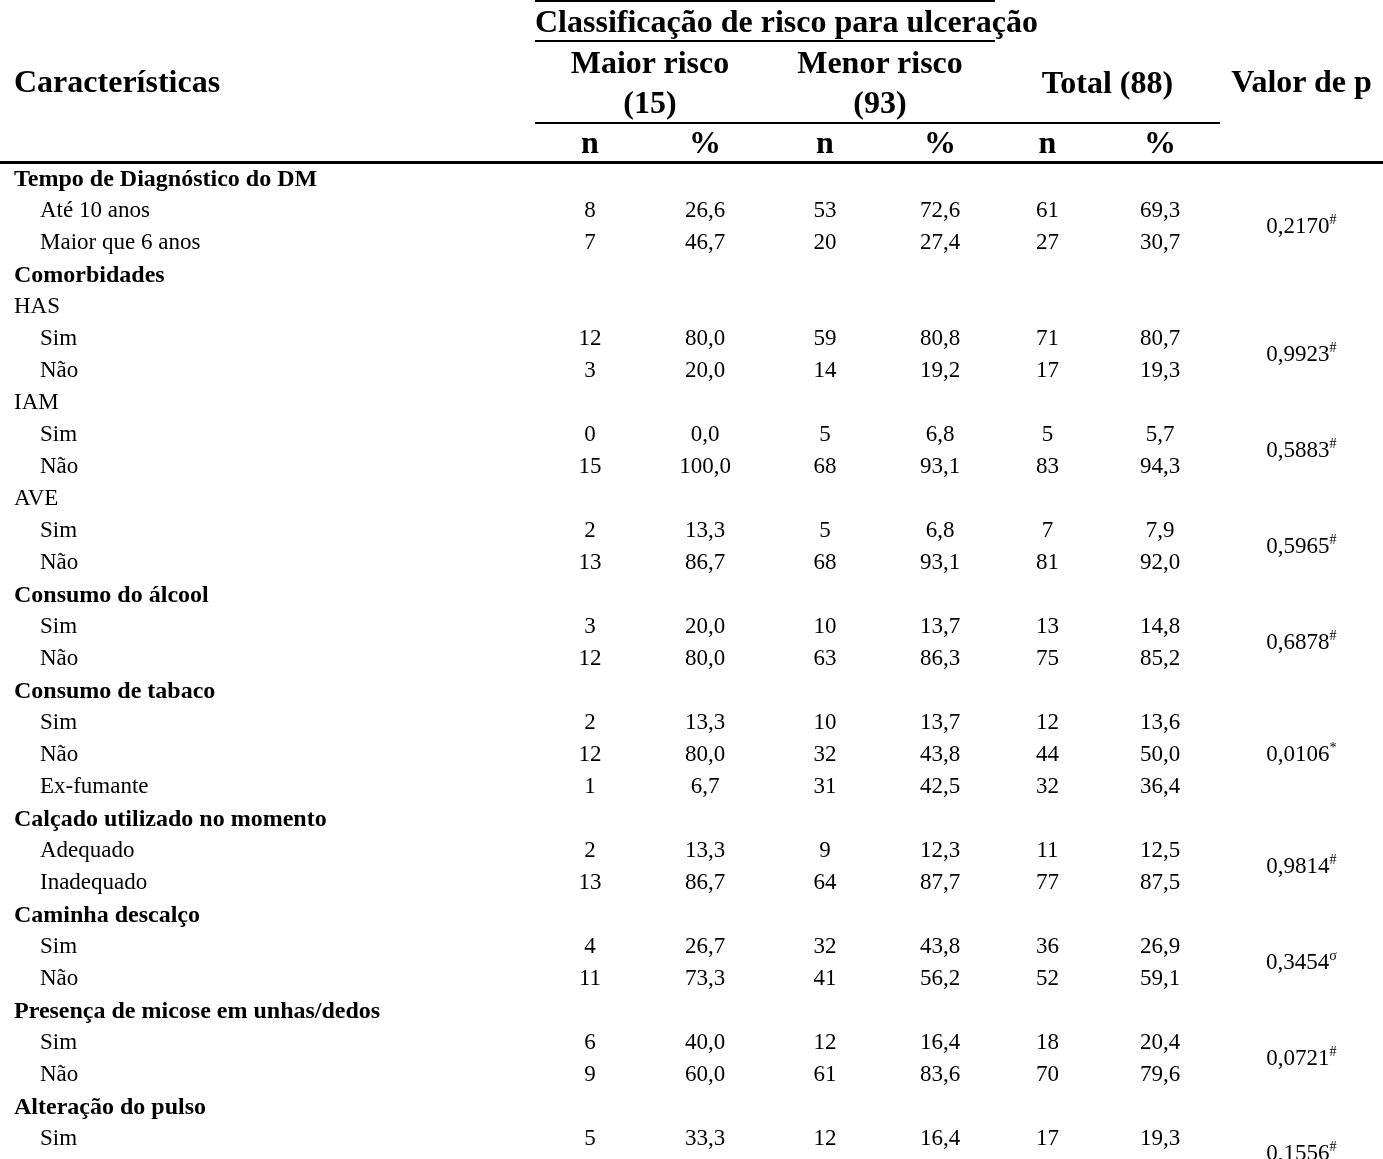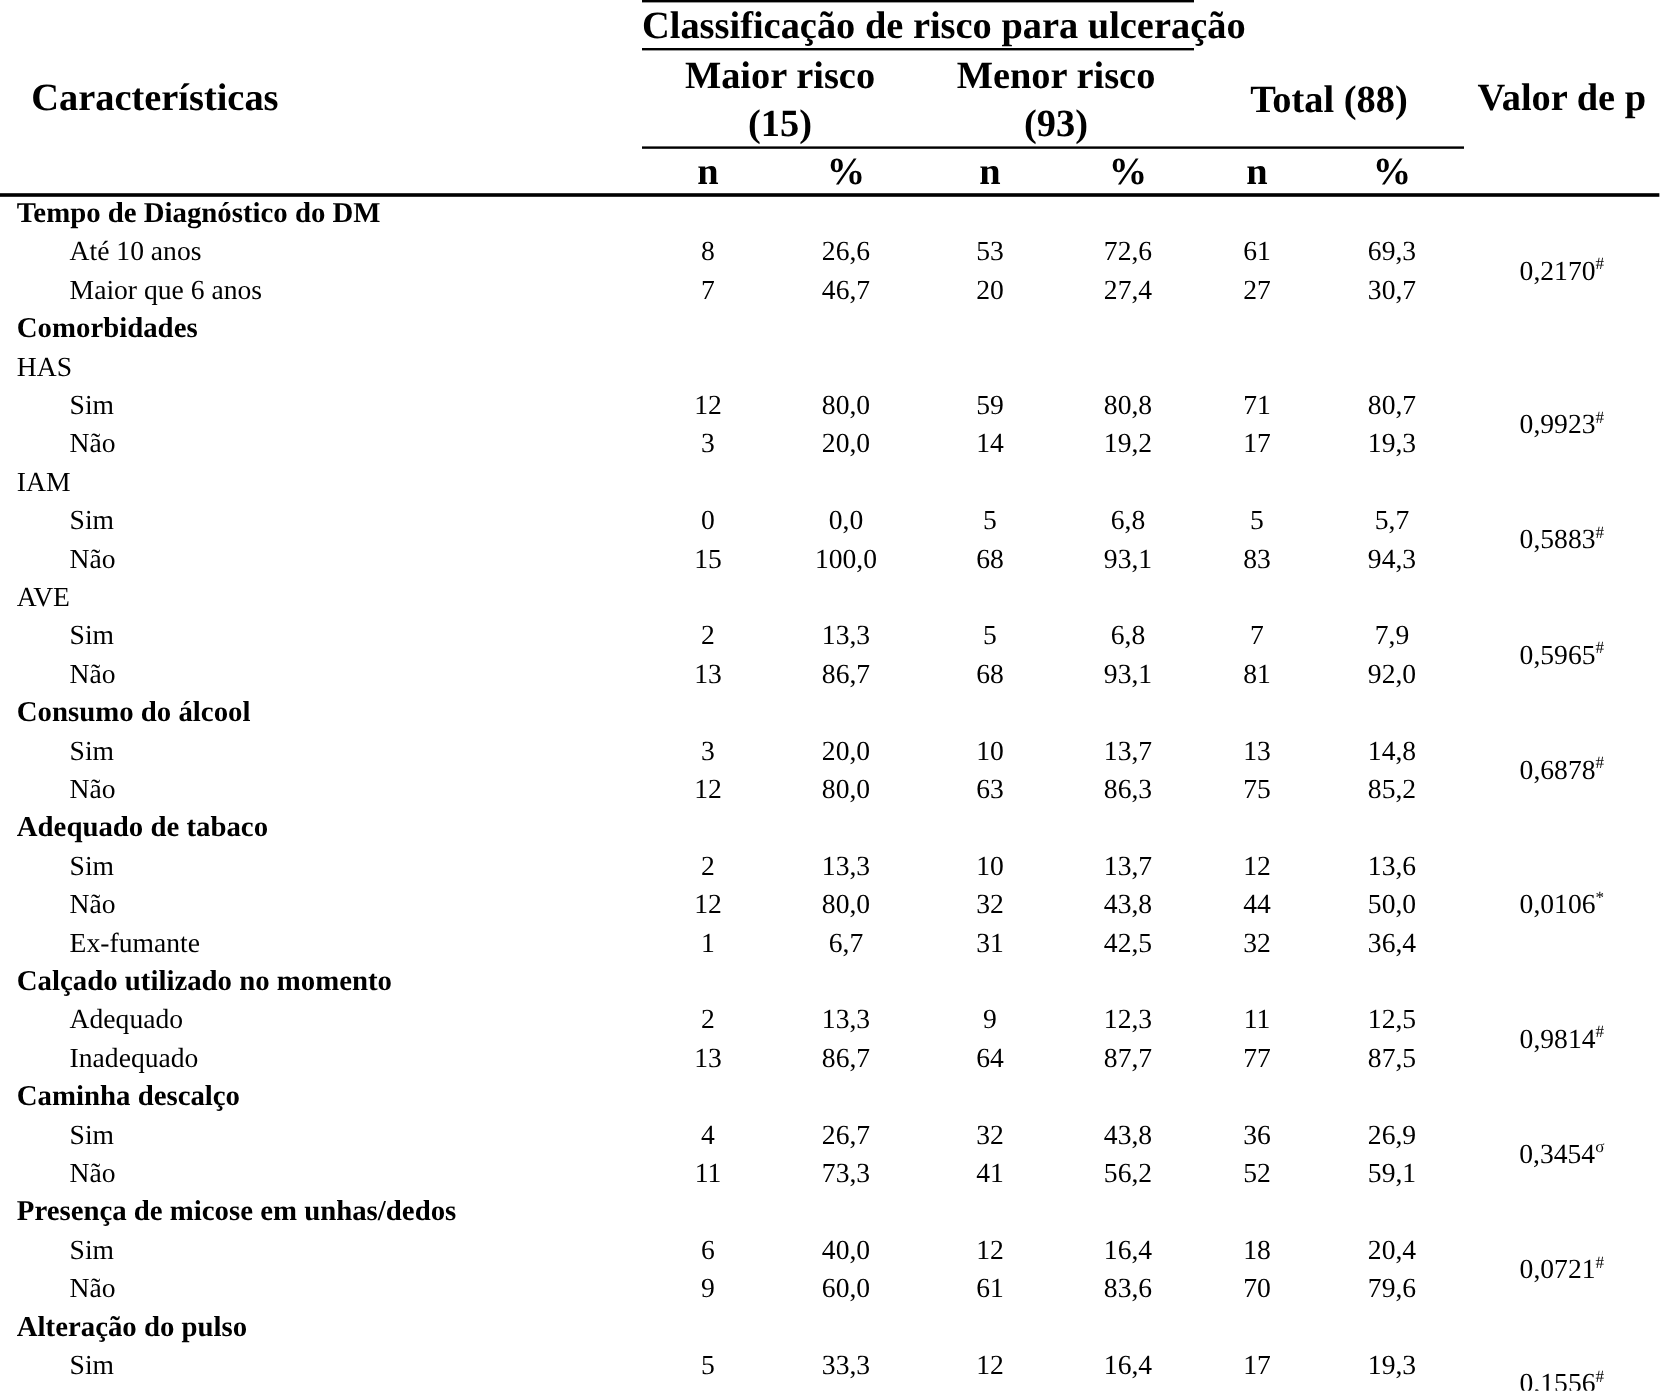--- a/index.html
+++ b/index.html
@@ -21,21 +21,21 @@
     font-size: 23px;
     line-height: 1.15;
     vertical-align: middle;
     white-space: nowrap;
     overflow: visible;
   }
   
   thead td { font-weight: bold; font-size: 32px; }
   td.c-char {
     text-align: left;
-    padding-left: 26px;
+    padding-left: 14px;
     border-bottom: 3px solid #000;
     vertical-align: middle;
   }
   td.c-class {
     text-align: center;
     border-top: 2px solid #000;
     border-bottom: 2px solid #000;
     height: 40px;
   }
   td.c-spacer { border: none; }
@@ -53,21 +53,21 @@
   }
   td.c-np {
     text-align: center;
     border-bottom: 3px solid #000;
     height: 34px;
   }
   
   tbody td { height: 32px; }
   td.sec   { font-weight: bold; text-align: left; padding-left: 14px; font-size: 24px; margin-top: 36px; }
   td.subh  { text-align: left; padding-left: 14px; }
-  td.lbl   { text-align: left; padding-left: 58px; }
+  td.lbl   { text-align: left; padding-left: 40px; }
   td.num   { text-align: center; }
   td.pval  { text-align: center; vertical-align: middle; }
   sup { font-size: 62%; line-height: 0; }
 </style>
 </head>
 <body>
 
 <table class="stat-table">
   <colgroup>
     <col style="width:535px">
@@ -214,21 +214,21 @@
       <tr>
         <td class="lbl">Não</td>
         <td class="num">12</td>
         <td class="num">80,0</td>
         <td class="num">63</td>
         <td class="num">86,3</td>
         <td class="num">75</td>
         <td class="num">85,2</td>
       </tr>
       <tr>
-        <td class="sec" colspan="8">Adequado de tabaco</td>
+        <td class="sec" colspan="8">Consumo de tabaco</td>
       </tr>
       <tr>
         <td class="lbl">Sim</td>
         <td class="num">2</td>
         <td class="num">13,3</td>
         <td class="num">10</td>
         <td class="num">13,7</td>
         <td class="num">12</td>
         <td class="num">13,6</td>
         <td class="pval" rowspan="3">0,0106<sup>*</sup></td>

